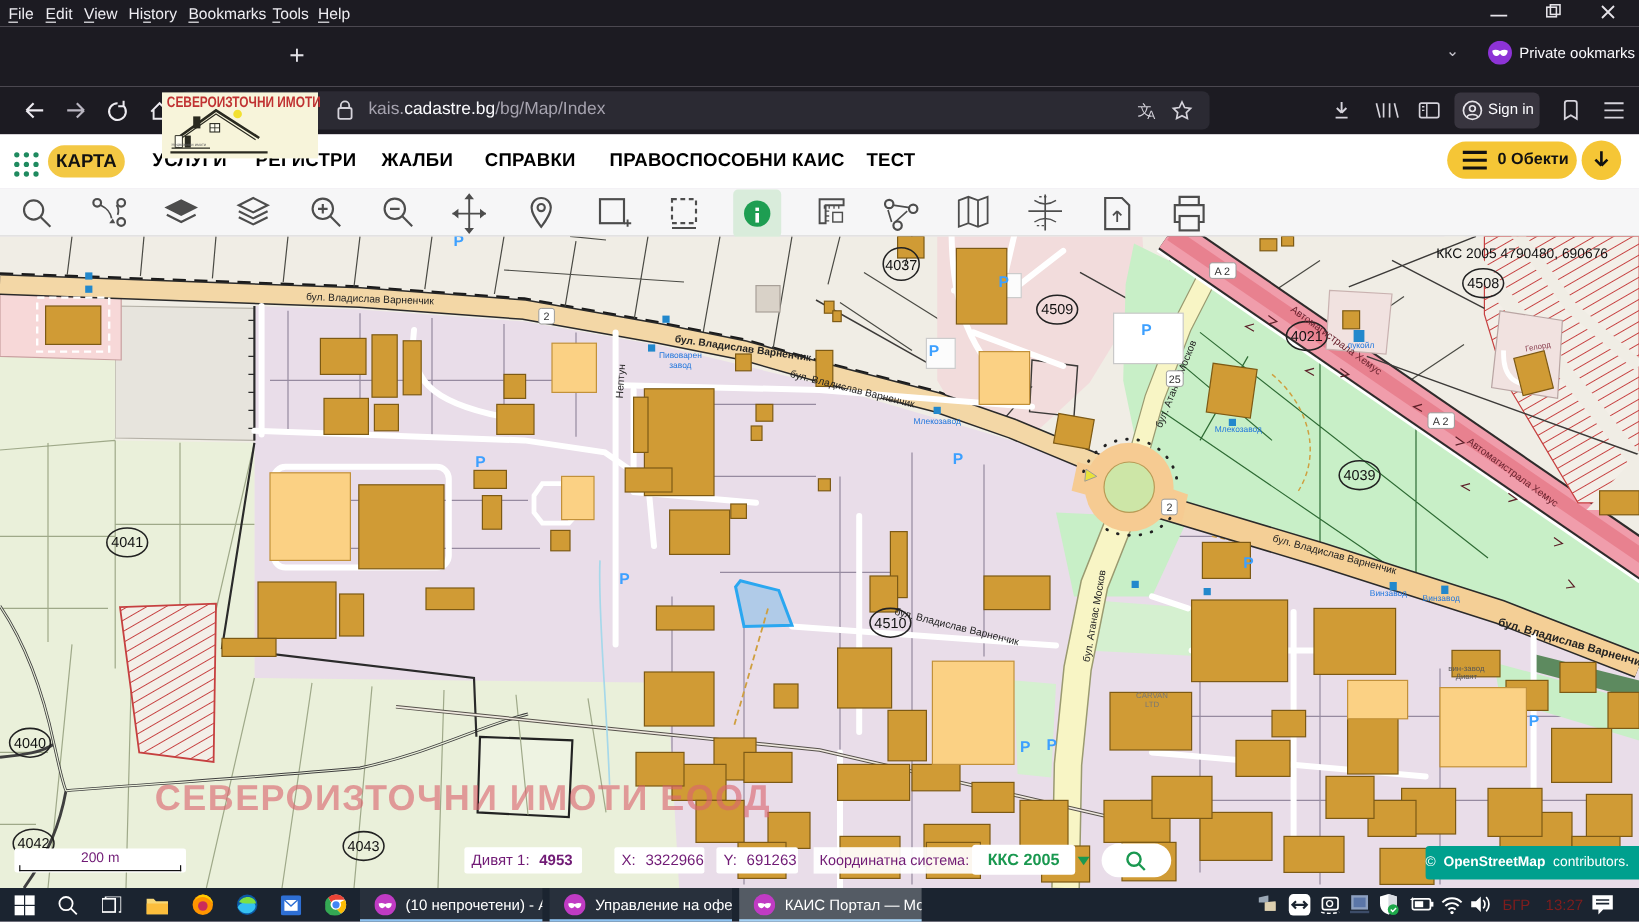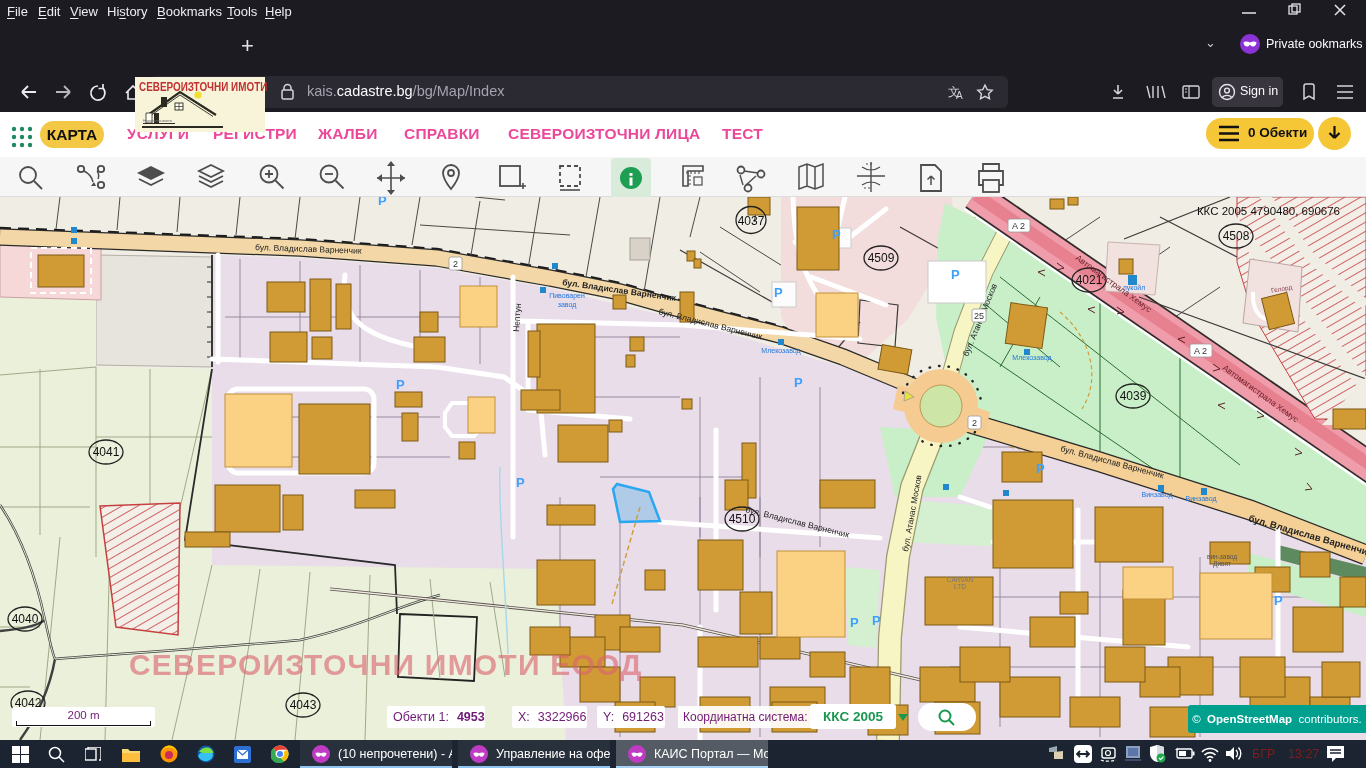--- a/index.html
+++ b/index.html
@@ -4,21 +4,21 @@
 *{margin:0;padding:0;box-sizing:border-box}
 html,body{width:1366px;height:768px;overflow:hidden;font-family:"Liberation Sans",sans-serif;background:#e7dcea}
 #menubar{position:absolute;left:0;top:0;width:1366px;height:22px;background:#1c1b22;color:#eeedf2;font-size:13px}
 #menubar span{position:absolute;top:4px}
 #menubar u{text-decoration:underline;text-underline-offset:2px}
 #tabbar{position:absolute;left:0;top:22px;width:1366px;height:50px;background:#1c1b22}
 #tab{position:absolute;left:8px;top:7px;width:215px;height:34px;background:#4e4d57;border-radius:8px;color:#fbfbfe;font-size:13px}
 #urlrow{position:absolute;left:0;top:72px;width:1366px;height:40px;background:#1c1b22}
 #urlfield{position:absolute;left:150px;top:4px;width:858px;height:32px;background:#2b2a33;border-radius:6px}
 #navrow{position:absolute;left:0;top:112px;width:1366px;height:45px;background:#ffffff}
-.nav{position:absolute;top:13px;font-size:15.5px;font-weight:bold;color:#ec4899;letter-spacing:.2px}
+.nav{position:absolute;top:13px;font-size:15.5px;font-weight:bold;color:#000000;letter-spacing:.2px}
 #toolbar{position:absolute;left:0;top:157px;width:1366px;height:40px;background:#f6f6f7;border-bottom:1px solid #dcdcdc}
 #map{position:absolute;left:0;top:197px;width:1366px;height:543px}
 #logo{position:absolute;left:135px;top:77px;width:130px;height:55px;background:#f7f4da;z-index:30}
 #taskbar{position:absolute;left:0;top:740px;width:1366px;height:28px;background:#1b2430;z-index:40}
 .wbtn{position:absolute;height:28px;z-index:41;color:#fff;font-size:12.5px;line-height:28px;white-space:nowrap;overflow:hidden}
 .ovl{position:absolute;z-index:20;background:#fff;color:#701a75;font-size:12.5px}
 .pnum{font-weight:bold}
 </style></head>
 <body>
 <div id="menubar">
@@ -93,21 +93,21 @@
         <circle cx="3" cy="19" r="2.2"></circle>
         <circle cx="11" cy="19" r="2.2"></circle>
         <circle cx="19" cy="19" r="2.2"></circle>
       </g>
     </svg>
 <div style="position:absolute;left:40px;top:9px;width:64px;height:27px;background:#f3c844;border-radius:14px;text-align:center;line-height:27px;font-weight:bold;font-size:15.5px;color:#111">КАРТА</div>
 <span class="nav" style="left:127px">УСЛУГИ</span>
 <span class="nav" style="left:213px">РЕГИСТРИ</span>
 <span class="nav" style="left:318px">ЖАЛБИ</span>
 <span class="nav" style="left:404px">СПРАВКИ</span>
-<span class="nav" style="left:508px">СЕВЕРОИЗТОЧНИ ЛИЦА</span>
+<span class="nav" style="left:508px">ПРАВОСПОСОБНИ КАИС</span>
 <span class="nav" style="left:722px">ТЕСТ</span>
 <div style="position:absolute;left:1206px;top:6px;width:108px;height:31px;background:#f5c636;border-radius:16px"></div>
 <svg style="position:absolute;left:1218px;top:13px" width="22" height="17" viewBox="0 0 22 17">
       <path d="M1 2h20M1 8.5h20M1 15h20" stroke="#111" stroke-width="2.6"></path>
     </svg>
 <span style="position:absolute;left:1248px;top:13px;font-size:13.5px;font-weight:bold;color:#111">0 Обекти</span>
 <div style="position:absolute;left:1318px;top:5px;width:33px;height:33px;background:#f5c636;border-radius:50%"></div>
 <svg style="position:absolute;left:1326px;top:13px" width="17" height="17" viewBox="0 0 17 17">
       <path d="M8.5 1v12m0 0l-5-5m5 5l5-5" stroke="#111" stroke-width="2.2" fill="none"></path>
     </svg>
@@ -548,33 +548,33 @@
 <path d="M11 36h6v10h-6z" fill="#fffef2" stroke="#2a2a20" stroke-width="0.8"></path>
 <path d="M8 46.5 H40" stroke="#2a2a20" stroke-width="1"></path>
 <path d="M7 50 H88" stroke="#2a2a20" stroke-width="2"></path>
 <text x="8" y="45" font-size="3.4" fill="#666" font-family="Liberation Sans">Недвижими имоти</text>
 </svg>
 </div>
 <div class="ovl" style="left:12px;top:707px;width:143px;height:20px;border-radius:2px">
 <div style="position:absolute;left:0;top:2px;width:100%;text-align:center;font-size:11.5px">200 m</div>
 <div style="position:absolute;left:4px;bottom:1px;width:135px;height:5px;border-left:1.5px solid #111;border-right:1.5px solid #111;border-bottom:1.5px solid #111"></div>
 </div>
-<div class="ovl" style="left:387px;top:706px;width:98px;height:22px;line-height:22px;border-radius:2px"><span style="margin-left:6px">Обекти 1:</span><span class="pnum" style="margin-left:8px;font-weight:bold">4953</span></div>
+<div class="ovl" style="left:387px;top:706px;width:98px;height:22px;line-height:22px;border-radius:2px"><span style="margin-left:6px">Дивят 1:</span><span class="pnum" style="margin-left:8px;font-weight:bold">4953</span></div>
 <div class="ovl" style="left:512px;top:706px;width:75px;height:22px;line-height:22px;border-radius:2px"><span style="margin-left:6px">X:</span><span style="margin-left:8px">3322966</span></div>
 <div class="ovl" style="left:597px;top:706px;width:68px;height:22px;line-height:22px;border-radius:2px"><span style="margin-left:6px">Y:</span><span style="margin-left:8px">691263</span></div>
 <div class="ovl" style="left:678px;top:706px;width:134px;height:22px;line-height:22px;background:rgba(255,255,255,.92);white-space:nowrap;font-size:12px"><span style="margin-left:5px">Координатна система:</span></div>
 <div class="ovl" style="left:810px;top:704px;width:86px;height:25px;line-height:25px;border-radius:3px;text-align:center;color:#1a9850;font-weight:bold;font-size:13.5px">ККС 2005</div>
 <div style="position:absolute;left:898px;top:714px;width:0;height:0;border-left:5px solid transparent;border-right:5px solid transparent;border-top:7px solid #1a9850;z-index:21"></div>
 <div class="ovl" style="left:918px;top:703px;width:58px;height:28px;border-radius:14px">
 <svg style="position:absolute;left:19px;top:5px" width="19" height="19" viewBox="0 0 19 19">
       <circle cx="8" cy="8" r="5.5" fill="none" stroke="#1a9850" stroke-width="2"></circle>
       <path d="M12 12l5 5" stroke="#1a9850" stroke-width="2"></path>
     </svg>
 </div>
-<div class="ovl" style="left:1188px;top:705px;width:178px;height:28px;background:#00a08e;color:#fff;font-size:11.5px;line-height:28px;text-align:center;border-radius:3px 0 0 3px">©&nbsp; <b>OpenStreetMap</b> &nbsp;contributors.</div>
+<div class="ovl" style="left:1188px;top:705px;width:178px;height:28px;background:#00a08e;color:#fff;font-size:11.5px;line-height:28px;text-align:left;border-radius:3px 0 0 3px">©&nbsp; <b>OpenStreetMap</b> &nbsp;contributors.</div>
 <div id="taskbar">
 <svg style="position:absolute;left:12px;top:6px" width="17" height="17" viewBox="0 0 17 17" fill="#fff">
       <rect x="0" y="0" width="8" height="8"></rect>
       <rect x="9" y="0" width="8" height="8"></rect>
       <rect x="0" y="9" width="8" height="8"></rect>
       <rect x="9" y="9" width="8" height="8"></rect>
     </svg>
 <svg style="position:absolute;left:48px;top:6px" width="17" height="17" viewBox="0 0 17 17">
       <circle cx="7" cy="7" r="5.5" fill="none" stroke="#fff" stroke-width="1.5"></circle>
       <path d="M11 11l5 5" stroke="#fff" stroke-width="1.5"></path>

